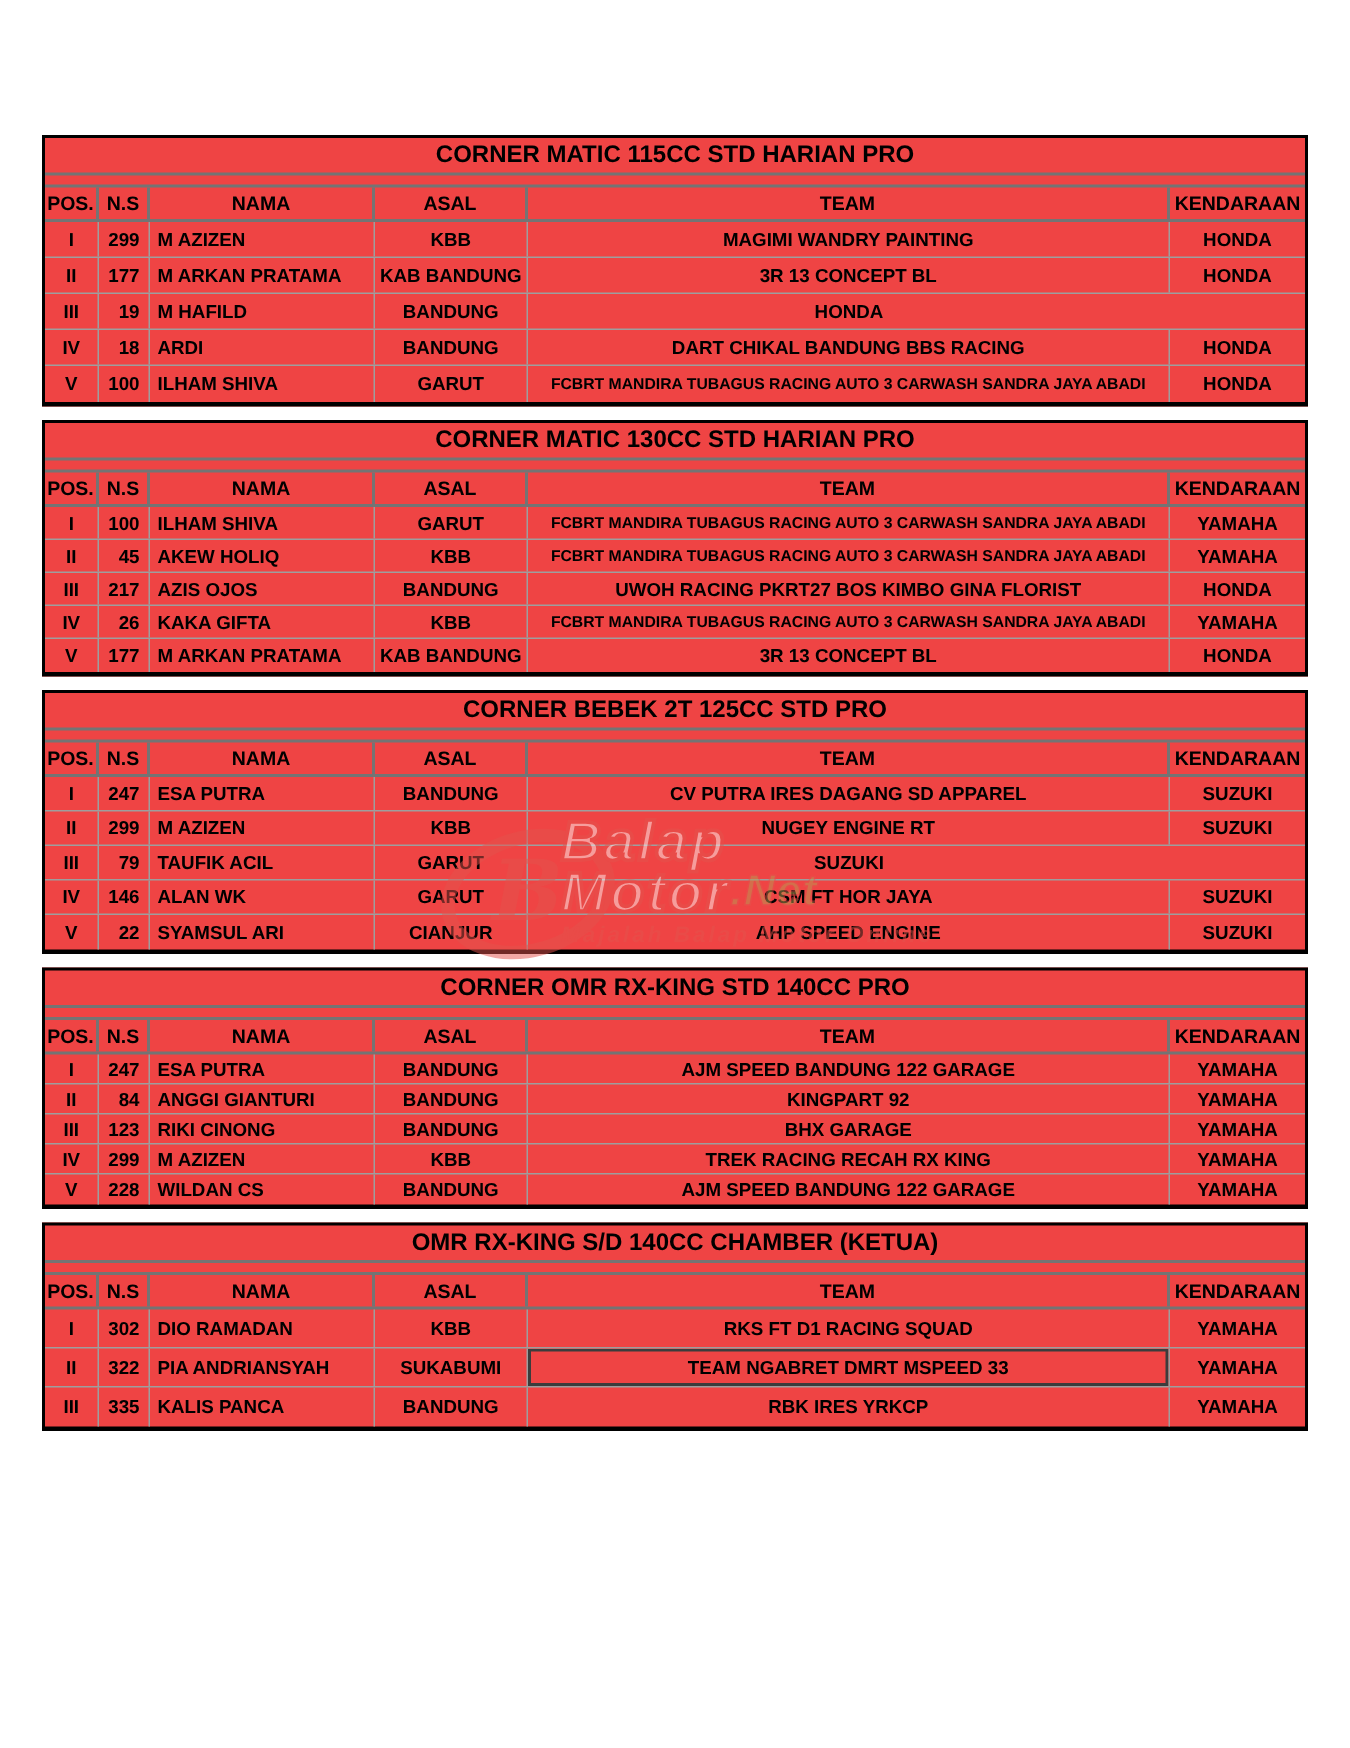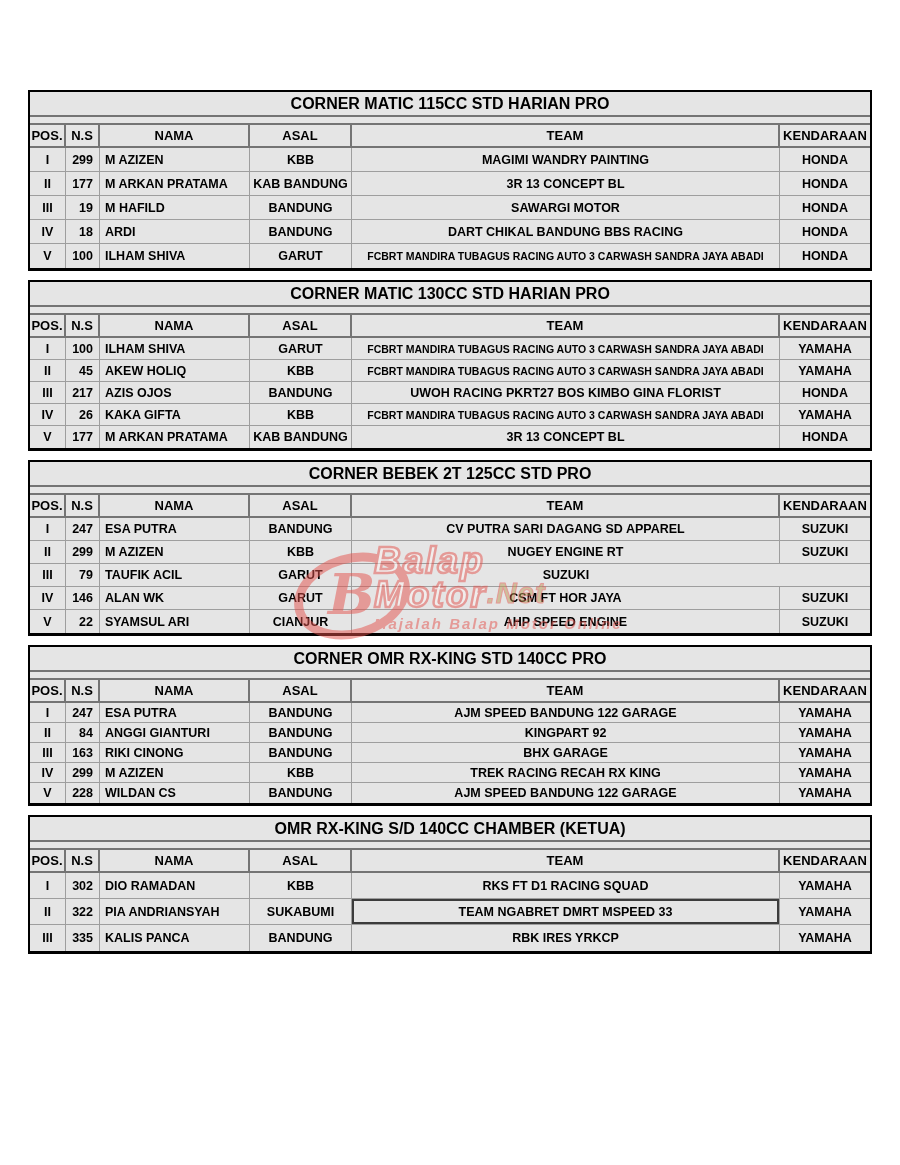--- a/index.html
+++ b/index.html
@@ -14,21 +14,21 @@
   .tables-wrap {
     position: absolute; left: 28px; top: 90px; width: 844px;
     z-index: 1;
   }
 
   .race-table {
     box-sizing: border-box;
     width: 844px;
     border: 2px solid #000;
     border-bottom-width: 3px;
-    background: #e5e5e5;
+    background: #ef4444;
     margin-bottom: 9px;
   }
   .race-table:last-child { margin-bottom: 0; }
 
   .table-title {
     height: 23px; line-height: 23px;
     text-align: center;
     font-weight: bold; font-size: 16px; color: #000;
     border-bottom: 2px solid #747474;
   }
@@ -153,21 +153,20 @@
             <div class="cell c-nama">M ARKAN PRATAMA</div>
             <div class="cell c-asal">KAB BANDUNG</div>
             <div class="cell c-team">3R 13 CONCEPT BL</div>
             <div class="cell c-kendaraan">HONDA</div>
           </div>
           <div class="grid-row body-row">
             <div class="cell c-pos">III</div>
             <div class="cell c-ns">19</div>
             <div class="cell c-nama">M HAFILD</div>
             <div class="cell c-asal">BANDUNG</div>
-            <div class="cell c-team">SAWARGI MOTOR</div>
             <div class="cell c-kendaraan">HONDA</div>
           </div>
           <div class="grid-row body-row">
             <div class="cell c-pos">IV</div>
             <div class="cell c-ns">18</div>
             <div class="cell c-nama">ARDI</div>
             <div class="cell c-asal">BANDUNG</div>
             <div class="cell c-team">DART CHIKAL BANDUNG BBS RACING</div>
             <div class="cell c-kendaraan">HONDA</div>
           </div>
@@ -243,21 +242,21 @@
           <div class="hdr-cell">ASAL</div>
           <div class="hdr-cell">TEAM</div>
           <div class="hdr-cell">KENDARAAN</div>
         </div>
         <div class="table-body">
           <div class="grid-row body-row">
             <div class="cell c-pos">I</div>
             <div class="cell c-ns">247</div>
             <div class="cell c-nama">ESA PUTRA</div>
             <div class="cell c-asal">BANDUNG</div>
-            <div class="cell c-team">CV PUTRA SARI DAGANG SD APPAREL</div>
+            <div class="cell c-team">CV PUTRA IRES DAGANG SD APPAREL</div>
             <div class="cell c-kendaraan">SUZUKI</div>
           </div>
           <div class="grid-row body-row">
             <div class="cell c-pos">II</div>
             <div class="cell c-ns">299</div>
             <div class="cell c-nama">M AZIZEN</div>
             <div class="cell c-asal">KBB</div>
             <div class="cell c-team">NUGEY ENGINE RT</div>
             <div class="cell c-kendaraan">SUZUKI</div>
           </div>
@@ -308,21 +307,21 @@
           <div class="grid-row body-row">
             <div class="cell c-pos">II</div>
             <div class="cell c-ns">84</div>
             <div class="cell c-nama">ANGGI GIANTURI</div>
             <div class="cell c-asal">BANDUNG</div>
             <div class="cell c-team">KINGPART 92</div>
             <div class="cell c-kendaraan">YAMAHA</div>
           </div>
           <div class="grid-row body-row">
             <div class="cell c-pos">III</div>
-            <div class="cell c-ns">163</div>
+            <div class="cell c-ns">123</div>
             <div class="cell c-nama">RIKI CINONG</div>
             <div class="cell c-asal">BANDUNG</div>
             <div class="cell c-team">BHX GARAGE</div>
             <div class="cell c-kendaraan">YAMAHA</div>
           </div>
           <div class="grid-row body-row">
             <div class="cell c-pos">IV</div>
             <div class="cell c-ns">299</div>
             <div class="cell c-nama">M AZIZEN</div>
             <div class="cell c-asal">KBB</div>

